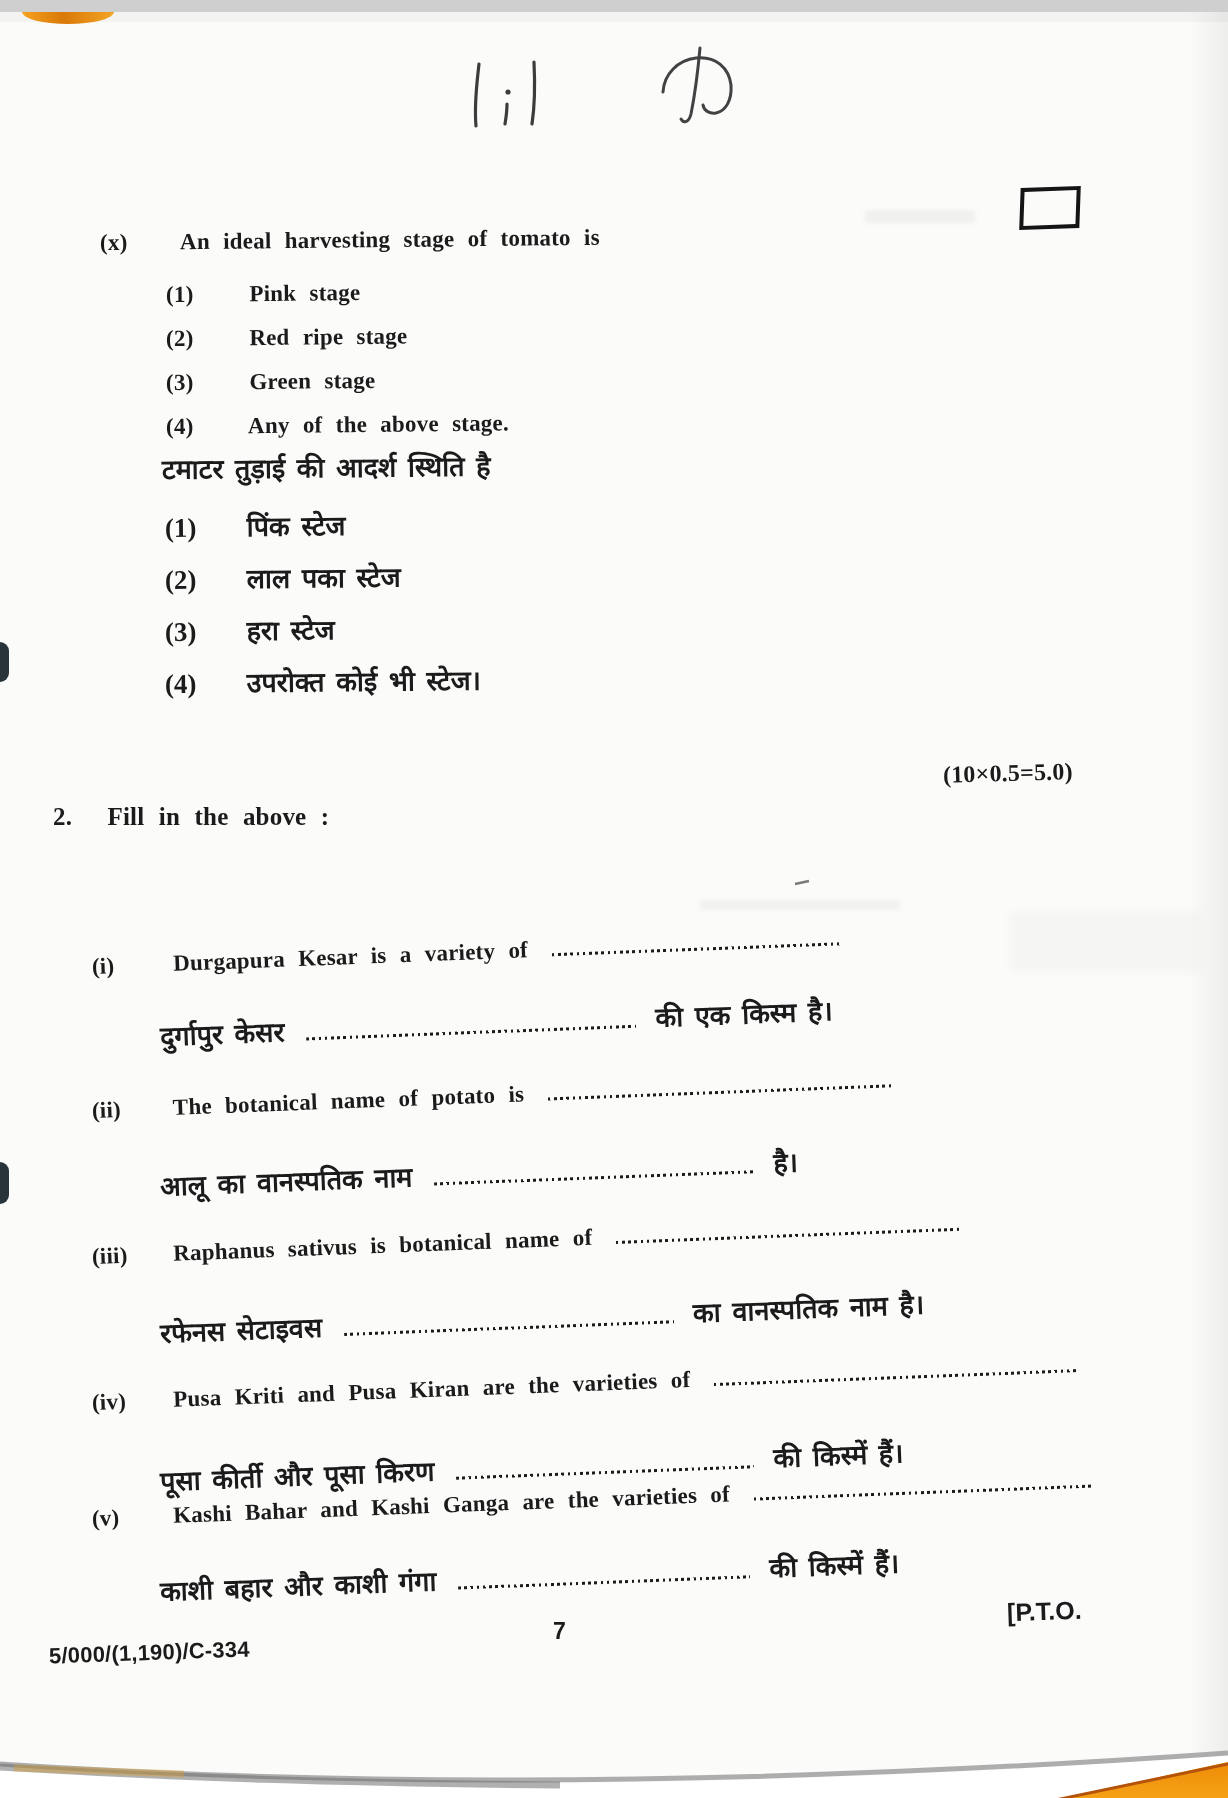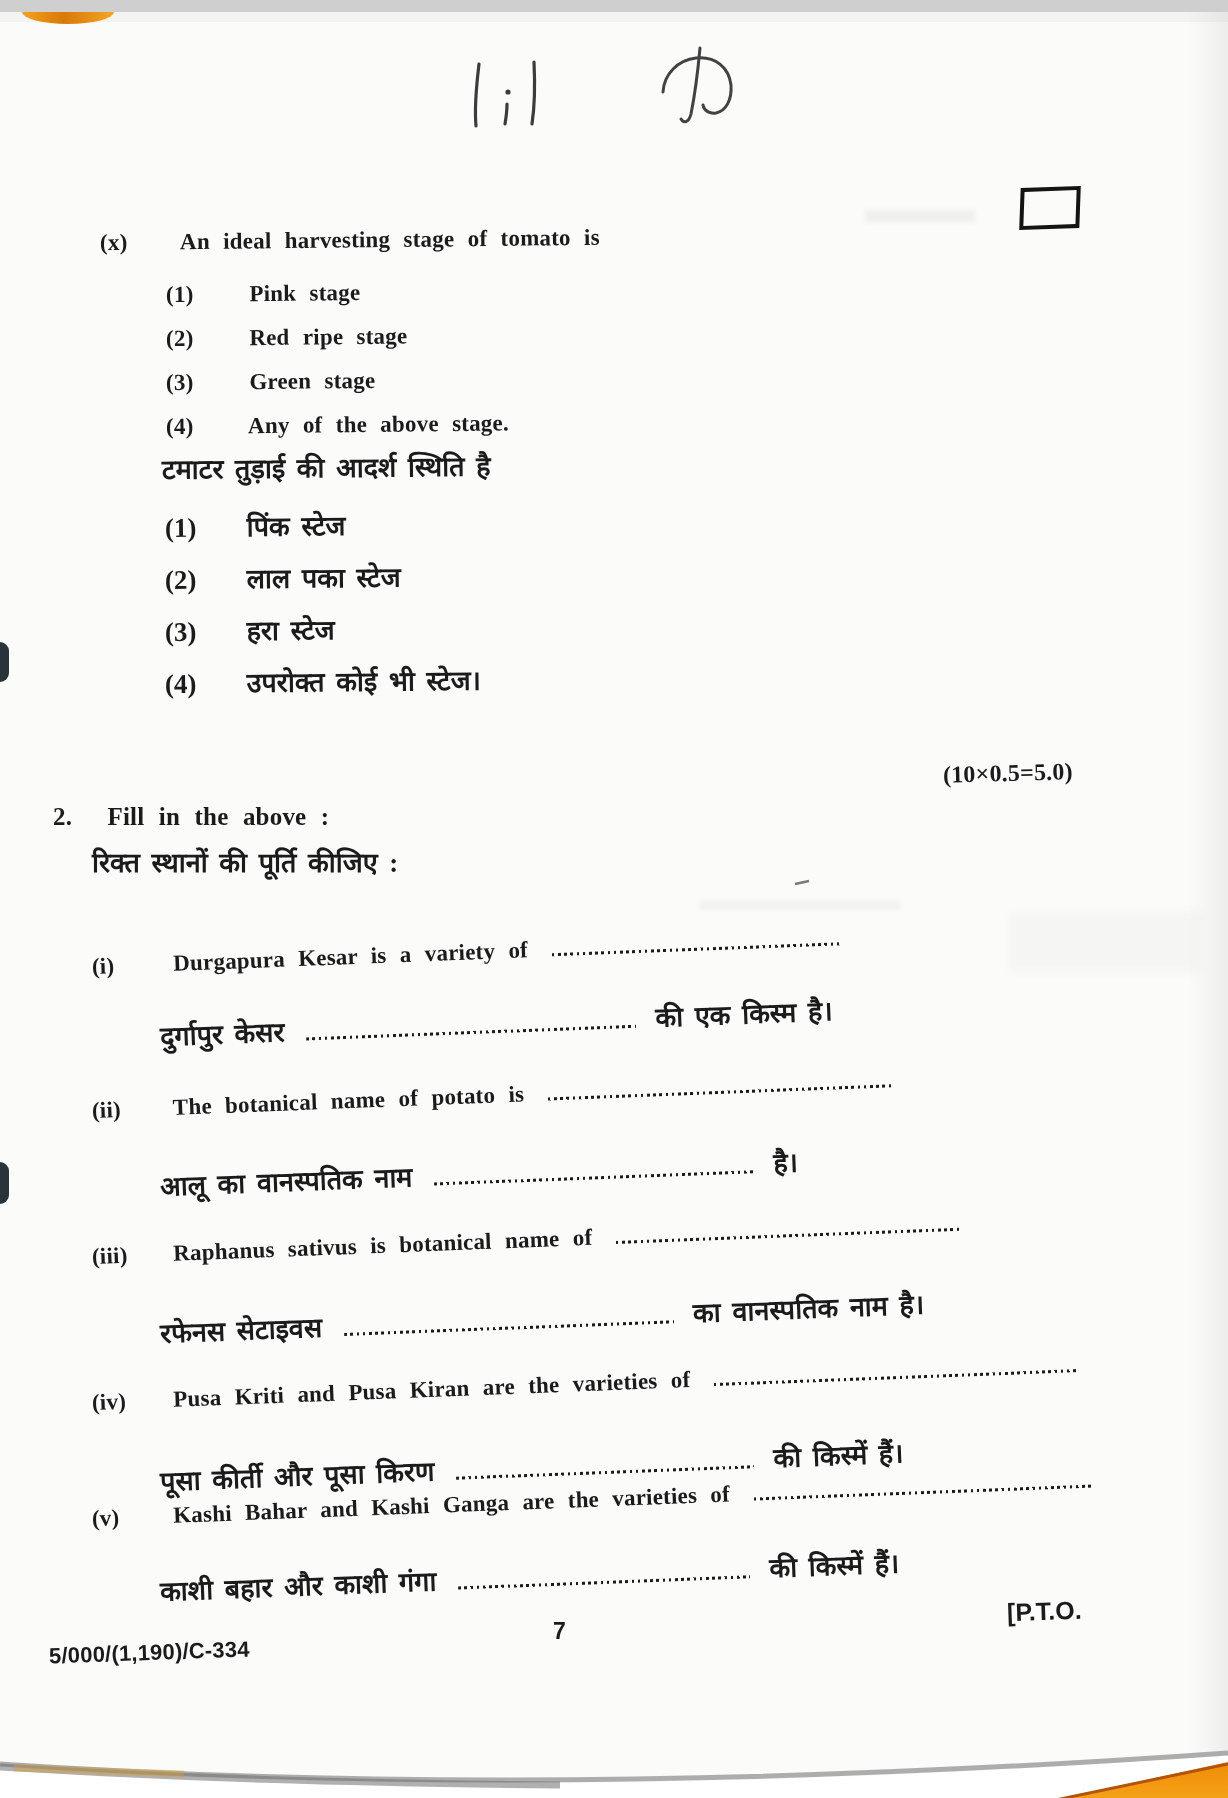--- a/index.html
+++ b/index.html
@@ -125,21 +125,20 @@
     <span class="optnum">(4)</span>
     <span>उपरोक्त कोई भी स्टेज।</span>
   </div>
 
   <div class="abs en" style="left:943px;top:748px;font-size:24px;transform:rotate(-1.5deg);">(10×0.5=5.0)</div>
 
   <div class="abs en" style="left:53px;top:791px;font-size:25px;">
     <span class="q2num">2.</span>
     <span>Fill in the above :</span>
   </div>
-  <div class="abs hi" style="left:92px;top:831px;">रिक्त स्थानों की पूर्ति कीजिए :</div>
 
   <div class="abs en tilt" style="left:92px;top:942px;">
     <span class="itemlabel">(i)</span>
     <span>Durgapura Kesar is a variety of</span>
     <span class="blank" style="width:290px;"></span>
   </div>
   <div class="abs hi tilt" style="left:160px;top:1005px;">
     <span>दुर्गापुर केसर</span>
     <span class="blank" style="width:330px;"></span>
     <span>की एक किस्म है।</span>

